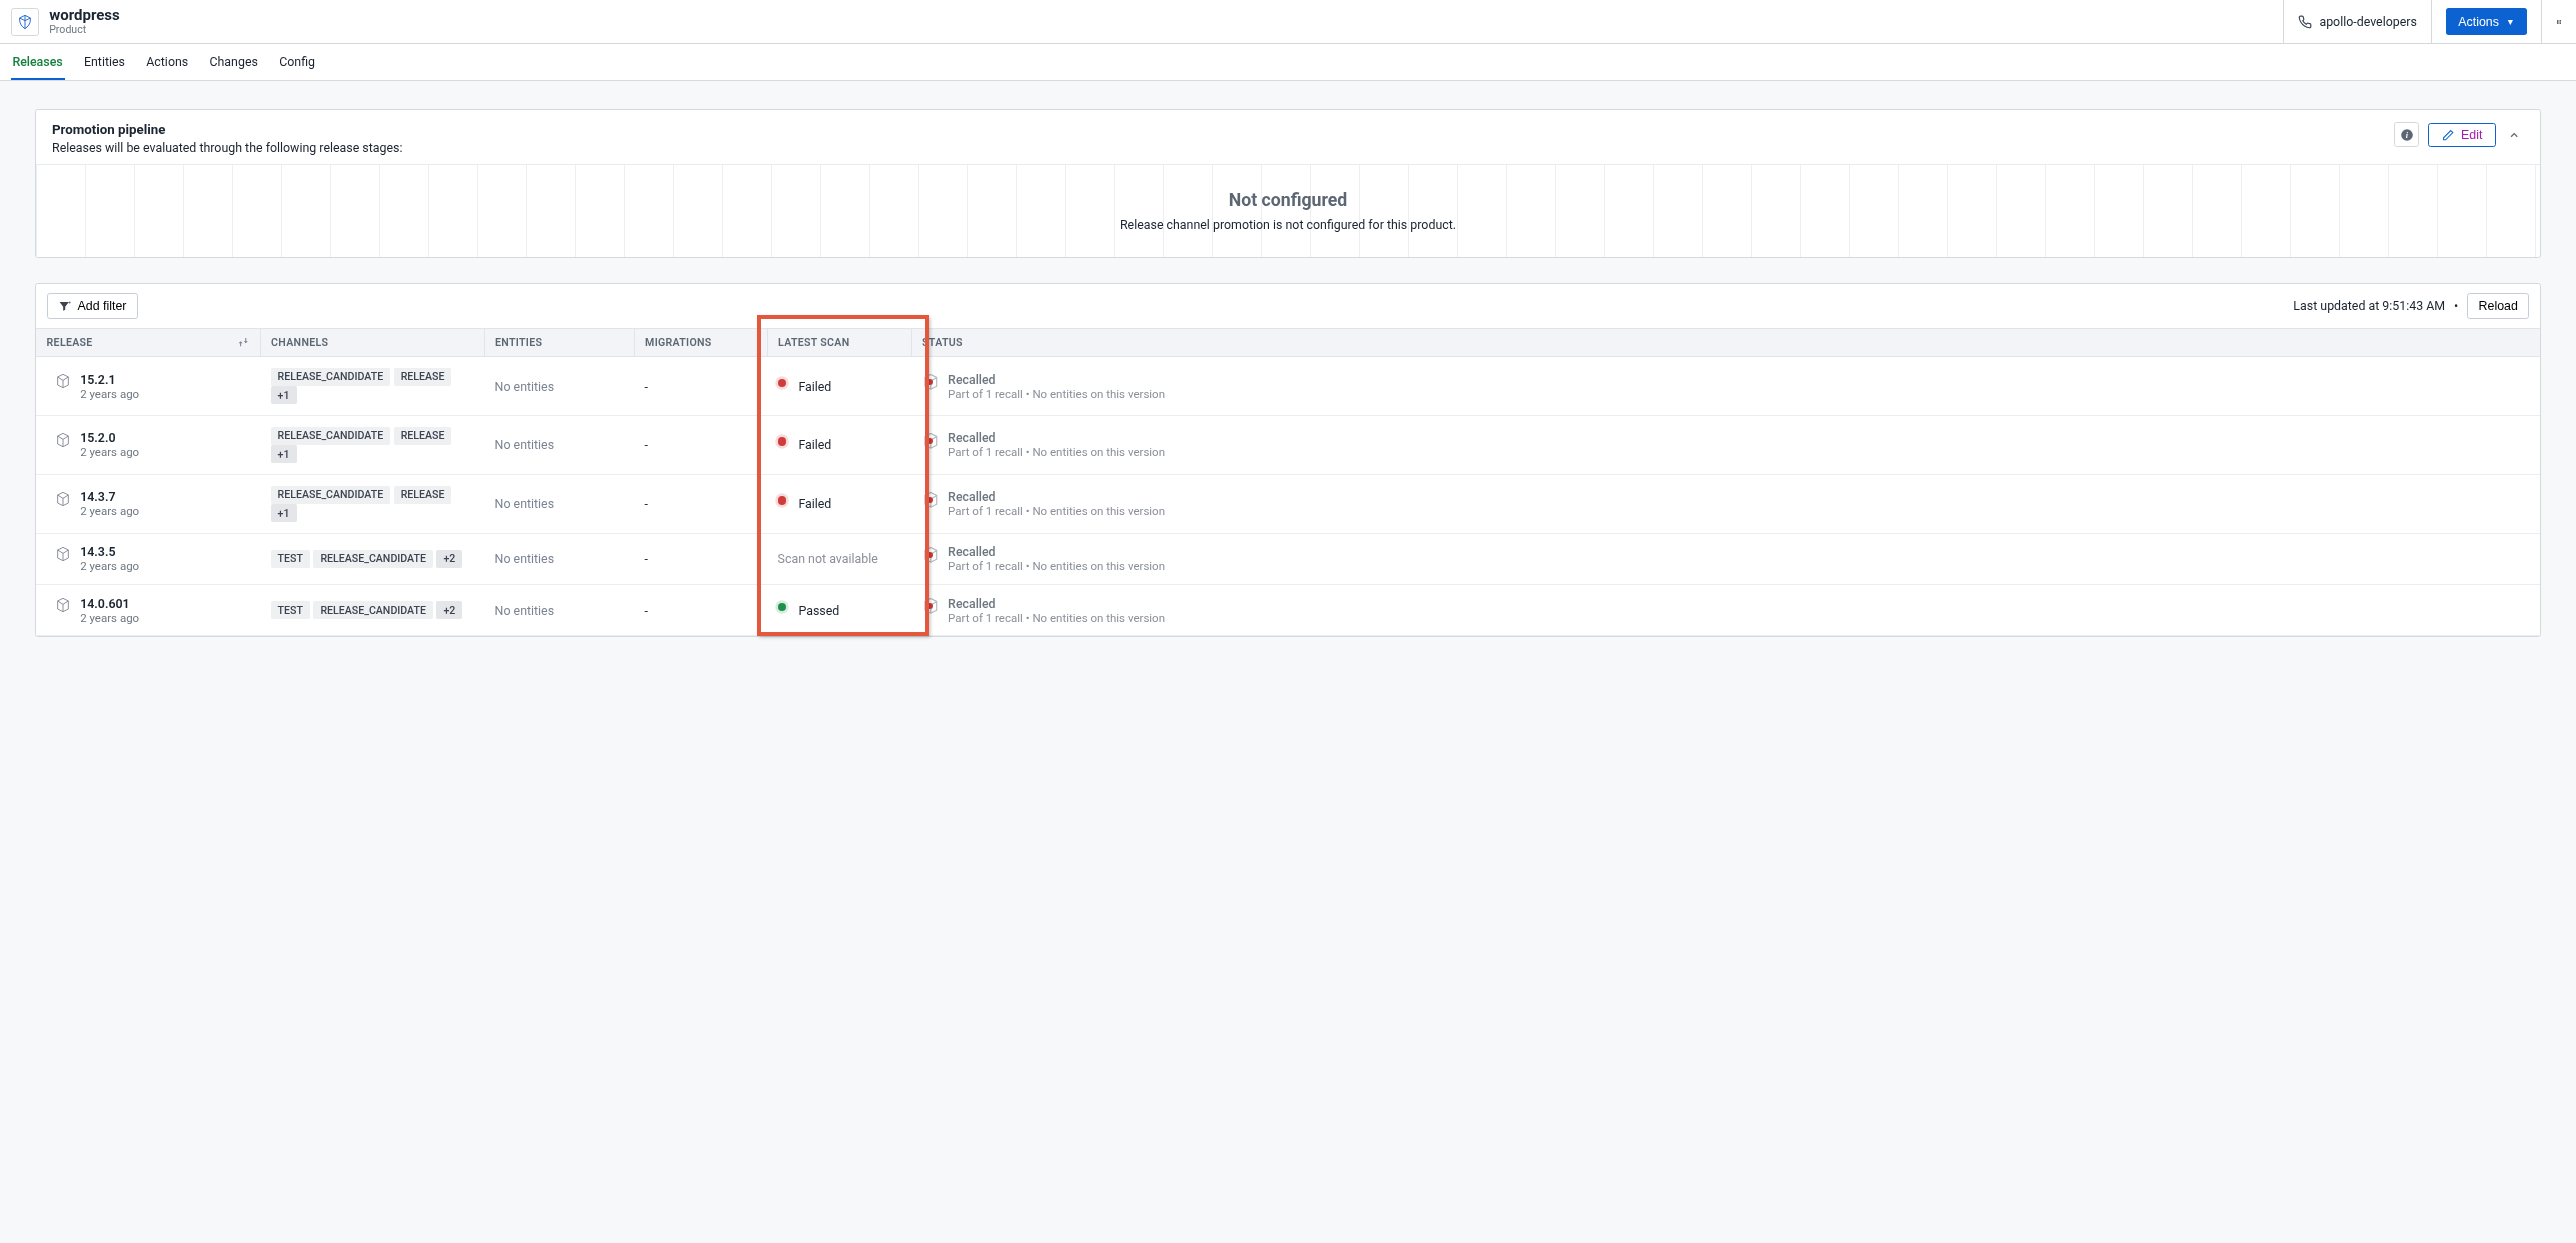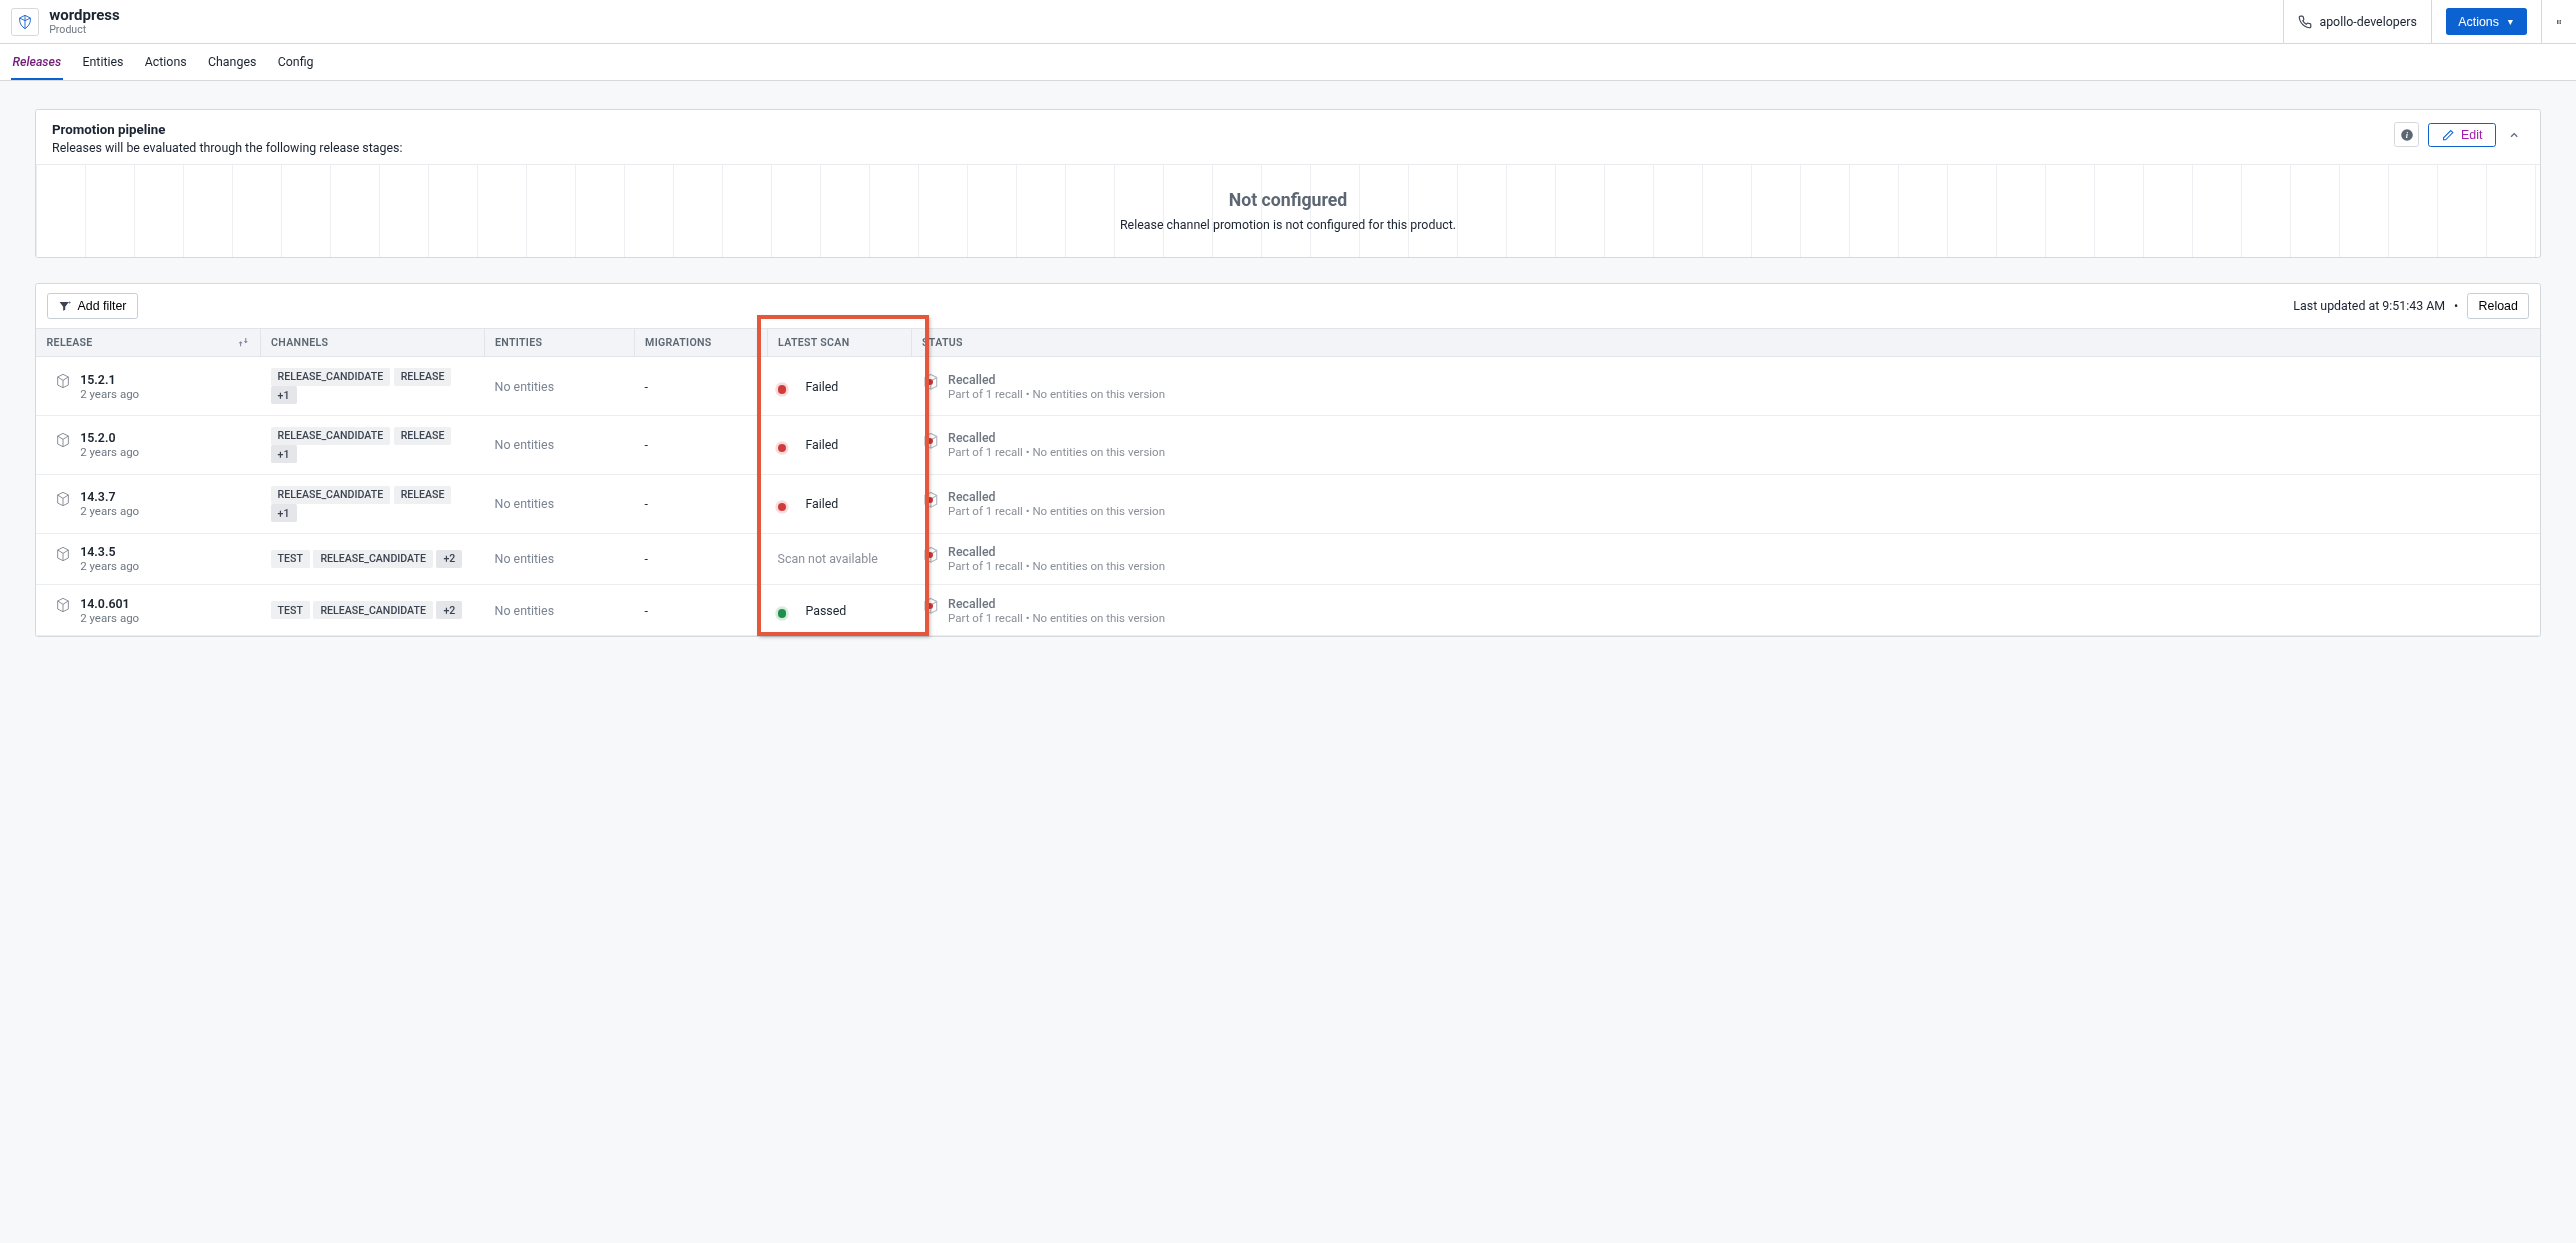--- a/index.html
+++ b/index.html
@@ -13,21 +13,21 @@
   .product-subtitle { font-size: 10.6px; color: #6e7781; }
   .topbar-right { display: flex; align-items: stretch; height: 100%; }
   .topbar-seg { border-left: 0.9px solid #d6d9dc; display: flex; align-items: center; padding: 0 14px; gap: 7px; }
   .org-label { font-size: 12.4px; color: #1b2431; }
   .actions-btn { background: #0d62d1; color: #fff; border: none; border-radius: 2.7px; padding: 6.2px 12.4px; font-size: 12.4px; display: inline-flex; align-items: center; gap: 7px; cursor: pointer; }
   .actions-btn .caret { font-size: 8.8px; }
   .sidebar-toggle { display: flex; align-items: center; justify-content: center; width: 35px; }
 
   .tabbar { background: #fff; border-bottom: 0.9px solid #d6d9dc; display: flex; padding-left: 10.6px; gap: 17.7px; height: 37px; }
   .tab { display: flex; align-items: center; font-size: 12.4px; color: #1b2431; cursor: pointer; border-bottom: 2.7px solid transparent; padding: 0 1.8px; }
-  .tab.active { color: #701a75; border-bottom-color: #0d62d1; font-weight: 500; font-style: italic; }
+  .tab.active { color: #15803d; border-bottom-color: #0d62d1; font-weight: 500; }
 
   .page { padding: 28px 35px; }
   
   .panel { background: #fff; border: 0.9px solid #d6d9dc; border-radius: 2.7px; }
   
   .pipeline-header { display: flex; justify-content: space-between; align-items: flex-start; padding: 12.4px 16px 8.8px 16px; }
   .pipeline-title { font-size: 13.3px; font-weight: 700; margin-bottom: 2.7px; }
   .pipeline-desc { font-size: 12.4px; color: #1b2431; }
   .pipeline-actions { display: flex; align-items: center; gap: 8.8px; }
   .info-btn { width: 25px; height: 25px; border: 0.9px solid #d6d9dc; border-radius: 2.7px; background: #fff; display:flex;align-items:center;justify-content:center; cursor:pointer;}
@@ -65,21 +65,21 @@
   .rel-cell { display: flex; align-items: flex-start; gap: 8.8px; padding-left: 8.8px;}
   .rel-icon { color: #8a8f98; margin-top: 1.8px; }
   .rel-ver { font-weight: 600; font-size: 12.4px; }
   .rel-age { font-size: 11.5px; color: #6e7781; }
 
   .badge { display: inline-block; background: #eef0f2; color: #3d4451; font-size: 10.6px; padding: 2.7px 7px; border-radius: 1.8px; margin-right: 3.5px; font-weight: 500; }
   .badge.count { background: #e4e6e9; min-width: 23px; text-align: center; }
 
   .muted { color: #7b8494; }
   
-  .scan-cell { display: flex; align-items: flex-end; gap: 19px; }
+  .scan-cell { display: flex; align-items: flex-start; gap: 12px; }
   .dot { width: 8.8px; height: 8.8px; border-radius: 50%; display: inline-block; border: 1.8px solid transparent; }
   .dot.failed { background: #d13b3b; box-shadow: 0 0 0 2.7px rgba(209,59,59,0.18); }
   .dot.passed { background: #1f8f4e; box-shadow: 0 0 0 2.7px rgba(31,143,78,0.18); }
   .scan-na { color: #8a8f98; }
 
   .status-cell { display: flex; align-items: flex-start; gap: 8.8px; }
   .status-icon { color: #b0b6bf; margin-top: 1.8px; position: relative; }
   .status-icon .warn-dot { position:absolute; top:5.3px; left:5.3px; width:6.2px; height:6.2px; background:#d13b3b; border-radius:50%; }
   .status-title { font-weight: 500; color: #6e7781; font-size: 12.4px; }
   .status-sub { font-size: 11.5px; color: #8a8f98; }

